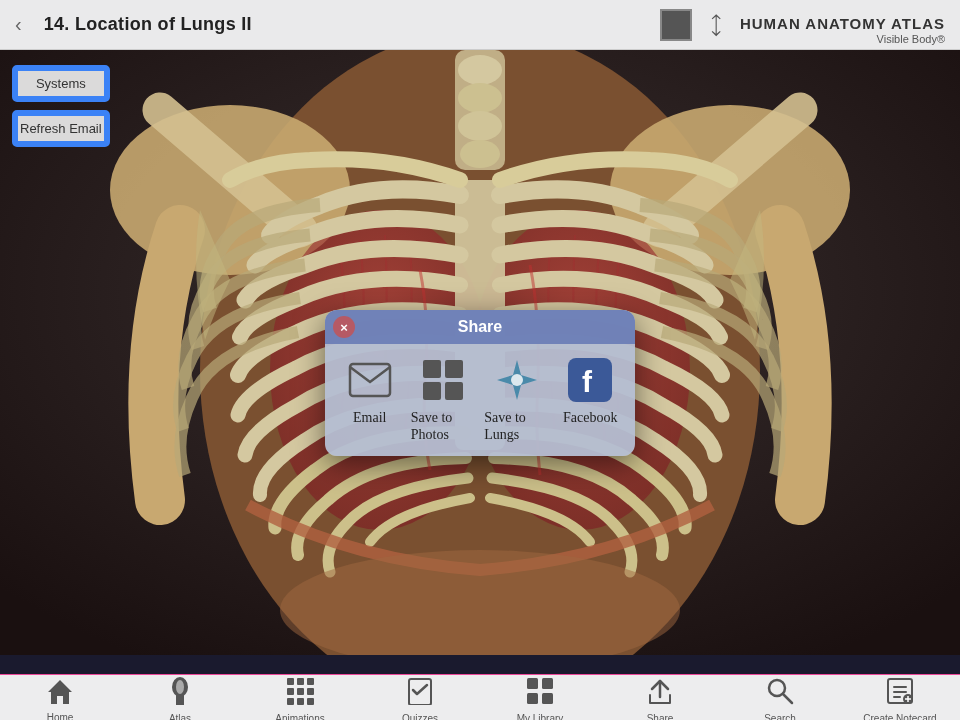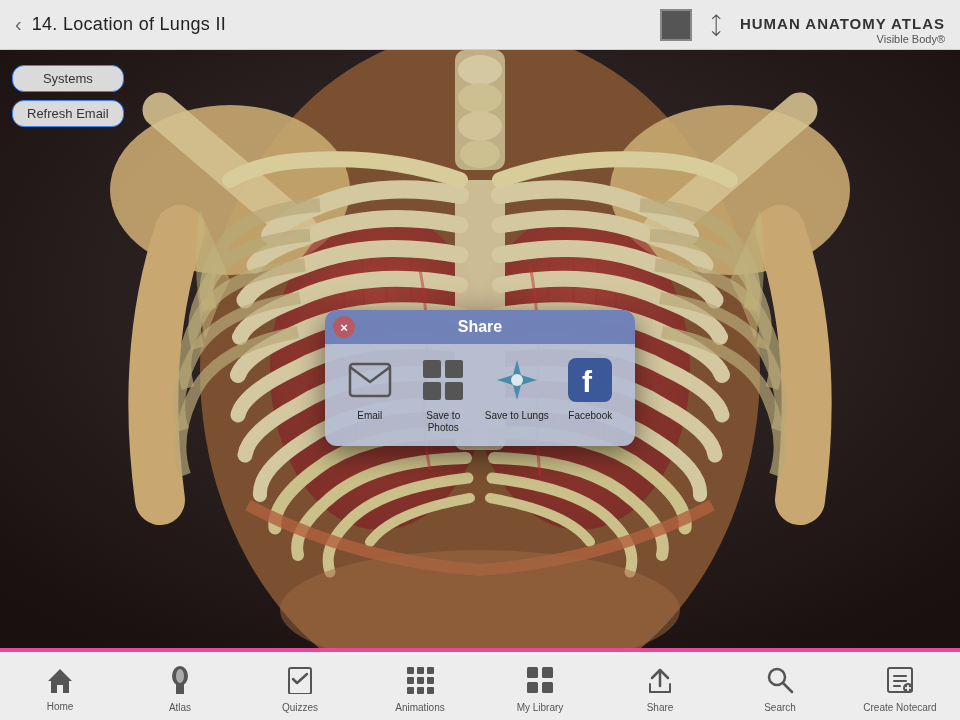--- a/index.html
+++ b/index.html
@@ -41,23 +41,24 @@
       cursor: pointer;
     }
 
     .back-arrow {
       font-size: 20px;
       color: #666;
     }
 
     .page-title {
       font-size: 18px;
-      font-weight: 400;
+      font-weight: 700;
       color: #222;
       letter-spacing: 0.3px;
+      margin-left: 12px;
     }
 
     .top-bar-right {
       display: flex;
       align-items: center;
       gap: 15px;
     }
 
     .thumbnail-box {
       width: 32px;
@@ -98,23 +99,23 @@
       top: 65px;
       left: 12px;
       display: flex;
       flex-direction: column;
       gap: 8px;
       z-index: 100;
     }
 
     .side-btn {
       background: rgba(240, 240, 240, 0.9);
-      border: 1px solid #3b82f6;
-      border-radius: 12px;
-      padding: 5px 14px;
+      border: 6px solid #3b82f6;
+      border-radius: 5px;
+      padding: 5px 2px;
       font-size: 13px;
       color: #333;
       cursor: pointer;
       white-space: nowrap;
     }
 
     
     .body-illustration {
       position: absolute;
       top: 50px;
@@ -198,33 +199,33 @@
     .share-option-icon {
       width: 48px;
       height: 48px;
       display: flex;
       align-items: center;
       justify-content: center;
       font-size: 28px;
     }
 
     .share-option-label {
-      font-size: 10px;
+      font-size: 14px;
       color: #222;
-      text-align: center;
       line-height: 1.2;
+      font-family: Liberation Serif, serif;
     }
 
     
     .bottom-bar {
       position: absolute;
       bottom: 0; left: 0; right: 0;
-      height: 72px;
+      height: 46px;
       background: rgba(245, 245, 245, 0.97);
-      border-top: 4px solid #ec4899;
+      border-top: 1px solid #ec4899;
       display: flex;
       align-items: center;
       z-index: 100;
     }
 
     .nav-item {
       flex: 1;
       display: flex;
       flex-direction: column;
       align-items: center;
@@ -477,47 +478,47 @@
         <ellipse cx="12" cy="10" rx="8" ry="10" fill="#555"></ellipse>
         <ellipse cx="12" cy="10" rx="4" ry="7" fill="#aaa"></ellipse>
         <rect x="8" y="18" width="8" height="10" fill="#555"></rect>
       </svg>
     </span>
     <span class="nav-label">Atlas</span>
   </div>
 
   <div class="nav-item">
     <span class="nav-icon">
-      <svg width="26" height="28" viewBox="0 0 26 28">
-        <rect x="2" y="2" width="22" height="26" rx="2" fill="none" stroke="#555" stroke-width="2"></rect>
-        <polyline points="6,13 10,17 20,8" stroke="#555" stroke-width="2.5" fill="none" stroke-linecap="round" stroke-linejoin="round"></polyline>
-      </svg>
-    </span>
-    <span class="nav-label">Quizzes</span>
-  </div>
-
-  <div class="nav-item">
-    <span class="nav-icon">
       <svg width="28" height="28" viewBox="0 0 28 28">
         <rect x="1" y="1" width="7" height="7" rx="1" fill="#555"></rect>
         <rect x="11" y="1" width="7" height="7" rx="1" fill="#555"></rect>
         <rect x="21" y="1" width="7" height="7" rx="1" fill="#555"></rect>
         <rect x="1" y="11" width="7" height="7" rx="1" fill="#555"></rect>
         <rect x="11" y="11" width="7" height="7" rx="1" fill="#555"></rect>
         <rect x="21" y="11" width="7" height="7" rx="1" fill="#555"></rect>
         <rect x="1" y="21" width="7" height="7" rx="1" fill="#555"></rect>
         <rect x="11" y="21" width="7" height="7" rx="1" fill="#555"></rect>
         <rect x="21" y="21" width="7" height="7" rx="1" fill="#555"></rect>
       </svg>
     </span>
     <span class="nav-label">Animations</span>
   </div>
 
   <div class="nav-item">
     <span class="nav-icon">
+      <svg width="26" height="28" viewBox="0 0 26 28">
+        <rect x="2" y="2" width="22" height="26" rx="2" fill="none" stroke="#555" stroke-width="2"></rect>
+        <polyline points="6,13 10,17 20,8" stroke="#555" stroke-width="2.5" fill="none" stroke-linecap="round" stroke-linejoin="round"></polyline>
+      </svg>
+    </span>
+    <span class="nav-label">Quizzes</span>
+  </div>
+
+  <div class="nav-item">
+    <span class="nav-icon">
       <svg width="28" height="28" viewBox="0 0 28 28">
         <rect x="1" y="1" width="11" height="11" rx="1.5" fill="#555"></rect>
         <rect x="16" y="1" width="11" height="11" rx="1.5" fill="#555"></rect>
         <rect x="1" y="16" width="11" height="11" rx="1.5" fill="#555"></rect>
         <rect x="16" y="16" width="11" height="11" rx="1.5" fill="#555"></rect>
       </svg>
     </span>
     <span class="nav-label">My Library</span>
   </div>
 

